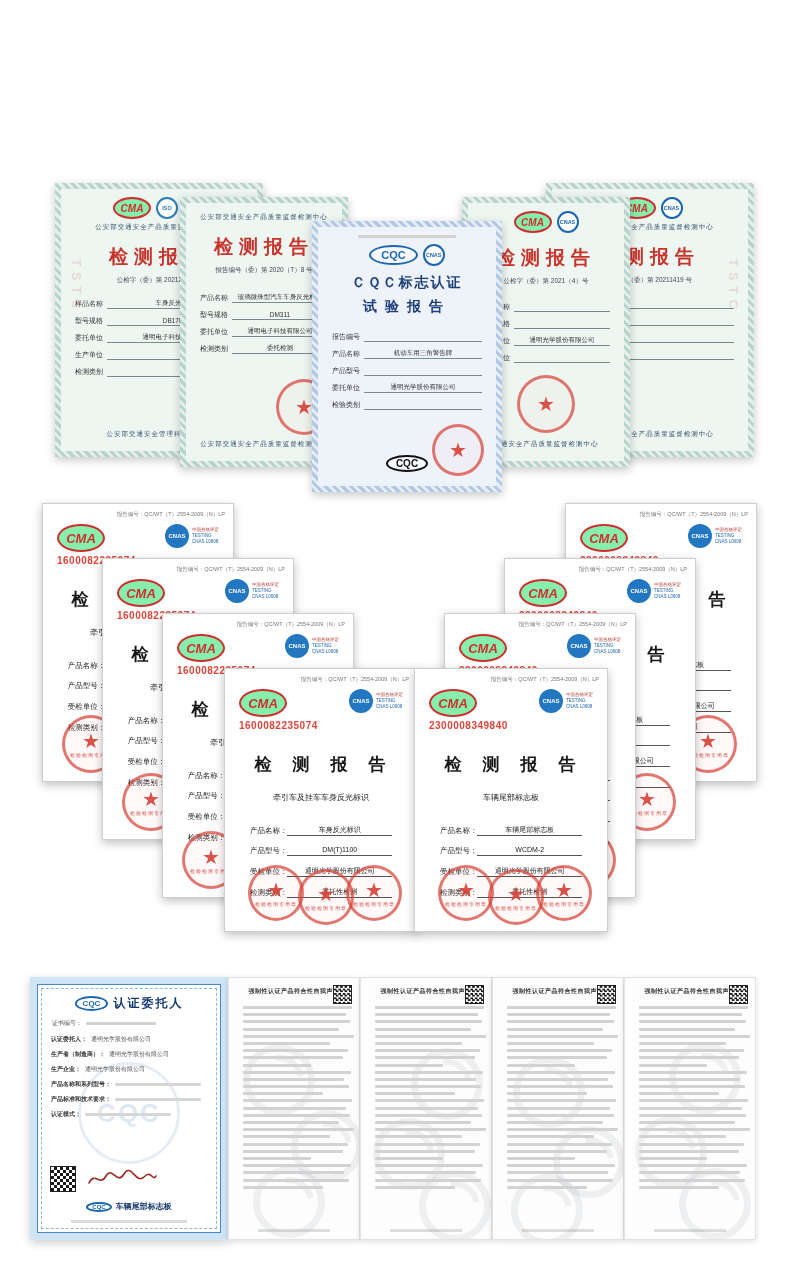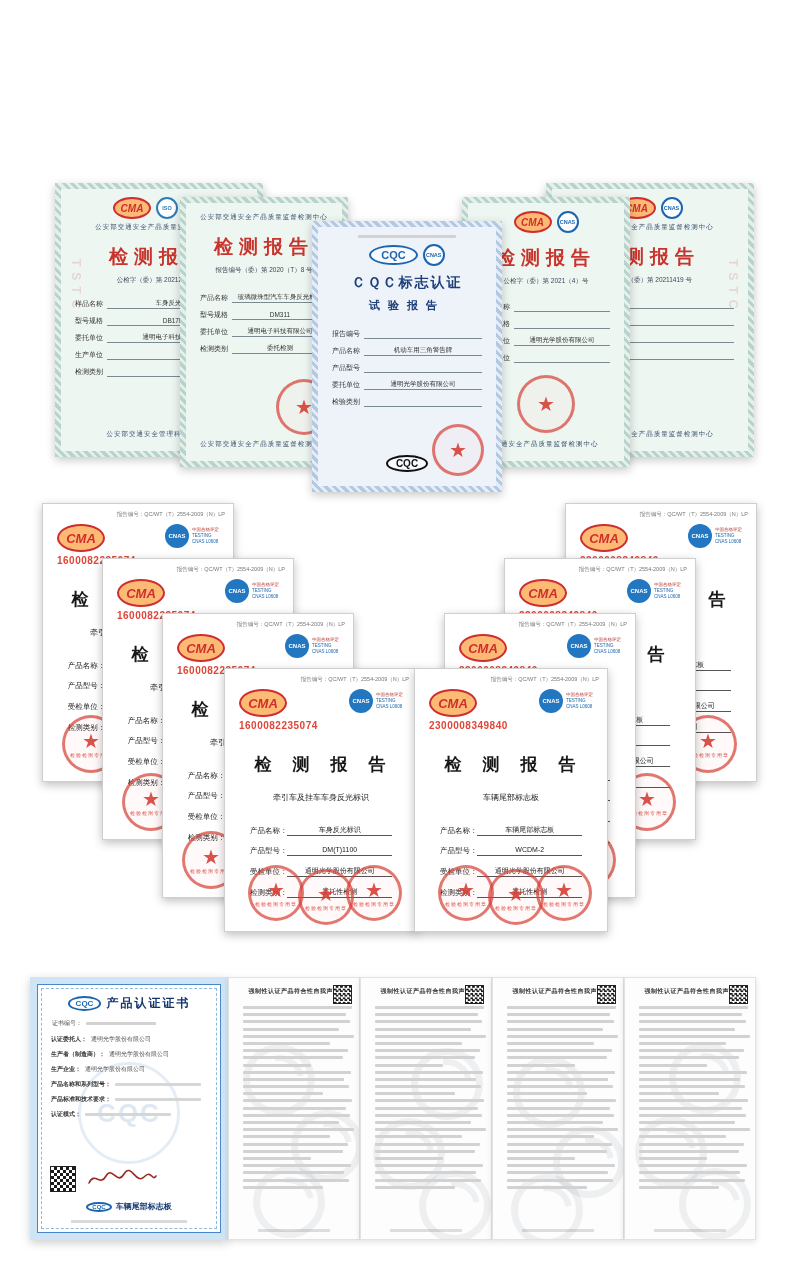--- a/index.html
+++ b/index.html
@@ -5,21 +5,21 @@
   html,body{margin:0;padding:0;background:#fff;font-family:"Liberation Sans",sans-serif;}
   .page{position:relative;width:796px;height:1261px;background:#fff;overflow:hidden;margin:0 auto;}
 
   
   .banner{position:absolute;left:50%;transform:translateX(-50%);top:56px;background:#0c0c0c;color:#fff;
     border-radius:24px;padding:7px 30px;font-size:31px;font-weight:700;letter-spacing:7px;white-space:nowrap;}
 
   
   .sk{display:block;height:3px;background:#d2d2d2;border-radius:1px;margin:4.2px 6px;}
   .cma{display:inline-flex;align-items:center;justify-content:center;border:2px solid #cf2e2e;border-radius:50%;
-    color:#cf2e2e;font-weight:900;font-style:italic;font-size:10px;width:34px;height:18px;background:#fdba74;}
+    color:#cf2e2e;font-weight:900;font-style:italic;font-size:10px;width:34px;height:18px;background:#86efac;}
   .cma.big{width:44px;height:24px;font-size:13px;}
   .roundel{display:inline-flex;align-items:center;justify-content:center;border:2px solid #1c66b0;border-radius:50%;
     color:#1c66b0;font-weight:700;font-size:5.5px;width:18px;height:18px;background:#fff;}
   .roundel.gold{border-color:#2e7fb5;color:#2e7fb5;}
   .cnas2{display:inline-flex;align-items:center;justify-content:center;width:24px;height:24px;border-radius:50%;
     background:#2277c0;color:#fff;font-weight:700;font-size:6px;}
   .cqc-ellipse{display:inline-flex;align-items:center;justify-content:center;border:2px solid #1c66b0;border-radius:50%;
     color:#1c66b0;font-weight:900;font-size:11px;padding:2px 10px;background:rgba(255,255,255,.6);}
   .cqc-ellipse.black{border-color:#111;color:#111;font-size:10px;padding:1px 8px;}
   .stamp{position:absolute;border-radius:50%;border:3px solid rgba(214,64,54,.7);display:flex;flex-direction:column;
@@ -32,21 +32,21 @@
   .cert1{position:absolute;background:#eef6f2;border:6px solid transparent;
     border-image:repeating-linear-gradient(45deg,#b7d4cc 0 3px,#e4efe9 3px 6px) 6;
     box-shadow:0 3px 9px rgba(0,0,0,.22);}
   .cert1.blue{background:#eef3fa;border-image:repeating-linear-gradient(45deg,#b3c8e2 0 3px,#e4ecf7 3px 6px) 6;}
   .c1-logos{display:flex;justify-content:center;align-items:center;gap:5px;margin-top:8px;}
   .arc{font-size:6.5px;color:#35506b;text-align:center;letter-spacing:1px;margin-top:4px;white-space:nowrap;overflow:hidden;}
   .arc-b{position:absolute;bottom:12px;left:0;right:0;}
   .c1-title{text-align:center;margin-top:12px;font-family:"Liberation Serif",serif;font-weight:900;
     font-size:19px;letter-spacing:6px;color:#c8342c;white-space:nowrap;}
   .c1-title.navy{color:#1e3f7a;font-size:14px;letter-spacing:2px;margin-top:8px;}
-  .c1-title.navy2{color:#1e3f7a;font-size:11px;letter-spacing:8px;margin-top:6px;}
+  .c1-title.navy2{color:#1e3f7a;font-size:14px;letter-spacing:8px;margin-top:6px;}
   .c1-no{font-size:6.5px;text-align:center;color:#445;margin-top:6px;}
   .c1-rows{margin:14px 14px 0;}
   .c1-row{display:flex;align-items:flex-end;margin-bottom:7px;}
   .c1-lb{font-size:7px;color:#333;white-space:nowrap;}
   .c1-vl{flex:1;font-size:6.5px;color:#333;text-align:center;border-bottom:1px solid #7a8a90;margin-left:4px;
     min-height:8px;white-space:nowrap;overflow:hidden;}
   .wm-vert{position:absolute;top:70px;font-size:12px;font-weight:700;color:rgba(200,70,60,.18);
     writing-mode:vertical-rl;letter-spacing:6px;pointer-events:none;}
 
   
@@ -641,21 +641,21 @@
           <span class="star">★</span>
           <span class="cap">检验检测专用章</span>
         </div>
     </div>
   </div>
 
   <div class="cert3" style="left:30px;top:977px;width:198px;height:263px">
     <div class="c3-inner">
       <div class="c3-head">
         <span class="cqc-ellipse" style="font-size:8px;padding:1px 6px">CQC</span>
-        <span class="c3-title">产品认证证书</span>
+        <span class="c3-title">认证委托人</span>
       </div>
       <div class="c3-certno">
           <span>证书编号：</span>
           <i class="sk-inline"></i>
         </div>
       <div class="c3-fields">
         <div class="c3-field">
             <span class="c3-lb">认证委托人：</span>
             <span class="c3-val">通明光学股份有限公司</span>
           </div>

